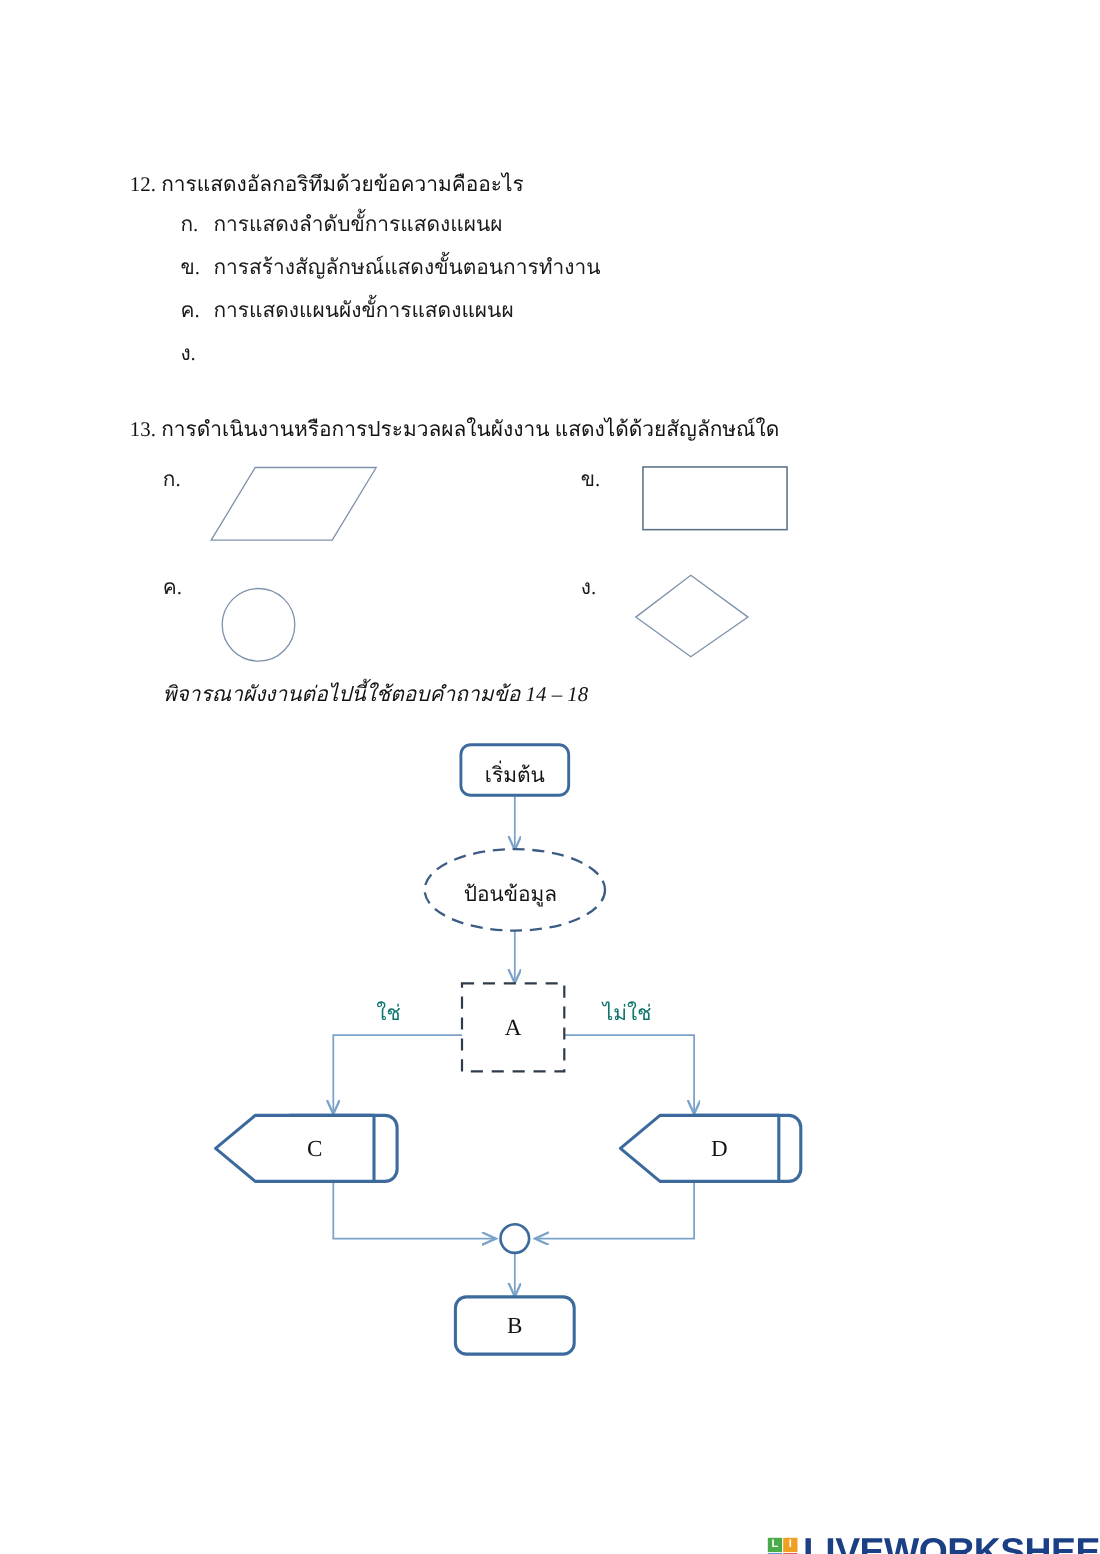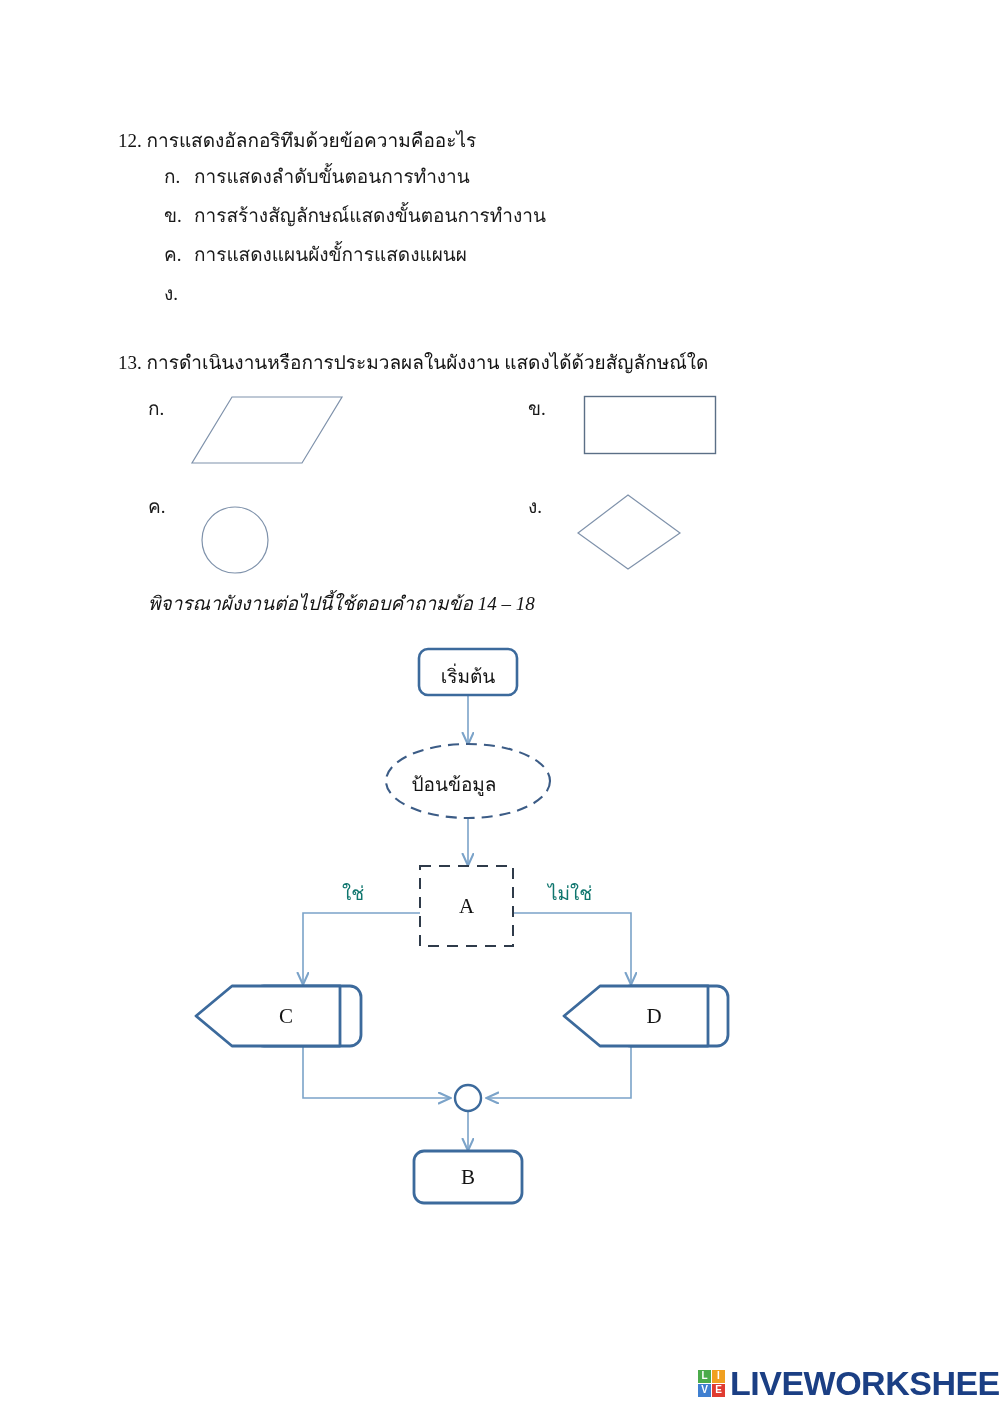--- a/index.html
+++ b/index.html
@@ -4,21 +4,21 @@
 <style>
   html,body{margin:0;padding:0;}
   body{
     width:1000px;height:1413px;
     background:#ffffff;
     font-family:"Liberation Serif","DejaVu Serif",serif;
     color:#1a1a1a;
     position:relative;
     overflow:hidden;
   }
-  .page{position:absolute;inset:0;}
+  .page{position:absolute;inset:0;margin-top:28px;}
 
   
   .q-block{position:absolute;}
   .q-line{
     font-size:19px;
     line-height:1.0;
     white-space:nowrap;
     color:#131313;
   }
   .q-num{font-size:19px;}
@@ -93,21 +93,21 @@
 <div class="page">
 
   <div class="q-block" style="left:118px;top:131px;">
     <div class="q-line">
       <span class="q-num">12.</span>
       <span>การแสดงอัลกอริทึมด้วยข้อความคืออะไร</span>
     </div>
 
     <div class="opt-row" style="margin-top:17px;margin-left:46px;">
       <span class="opt-key">ก.</span>
-      <span class="opt-text">การแสดงลำดับขั้นตอนการทำงาน</span>
+      <span class="opt-text">การแสดงลำดับขั้การแสดงแผนผ</span>
     </div>
     <div class="opt-row" style="margin-top:20px;margin-left:46px;">
       <span class="opt-key">ข.</span>
       <span class="opt-text">การสร้างสัญลักษณ์แสดงขั้นตอนการทำงาน</span>
     </div>
     <div class="opt-row" style="margin-top:20px;margin-left:46px;">
       <span class="opt-key">ค.</span>
       <span class="opt-text">การแสดงแผนผังขั้การแสดงแผนผ</span>
     </div>
     <div class="opt-row" style="margin-top:20px;margin-left:46px;">
@@ -186,21 +186,21 @@
       <rect x="620" y="386" width="108" height="60" rx="11" ry="11" fill="#ffffff" stroke="#3c6a9c" stroke-width="2.8"></rect>
       <polygon points="600,386 708,386 708,446 600,446 564,416" fill="#ffffff" stroke="#3c6a9c" stroke-width="2.8" stroke-linejoin="round"></polygon>
 
       <circle cx="468" cy="498" r="13" fill="#ffffff" stroke="#3c6a9c" stroke-width="2.4"></circle>
 
       <rect x="414" y="551" width="108" height="52" rx="10" ry="10" fill="#ffffff" stroke="#3c6a9c" stroke-width="2.8"></rect>
     </svg>
 
     <div class="fc-node-text" style="left:419px;top:61px;width:98px;">เริ่มต้น</div>
 
-    <div class="fc-node-text" style="left:372px;top:169px;width:164px;">ป้อนข้อมูล</div>
+    <div class="fc-node-text" style="left:382px;top:169px;width:164px;">ป้อนข้อมูล</div>
 
     <div class="fc-node-text latin" style="left:420px;top:294px;width:93px;">A</div>
 
     <div class="fc-node-text latin" style="left:232px;top:404px;width:108px;">C</div>
 
     <div class="fc-node-text latin" style="left:600px;top:404px;width:108px;">D</div>
 
     <div class="fc-node-text latin" style="left:414px;top:565px;width:108px;">B</div>
 
     <div class="fc-label" style="left:342px;top:284px;">ใช่</div>

